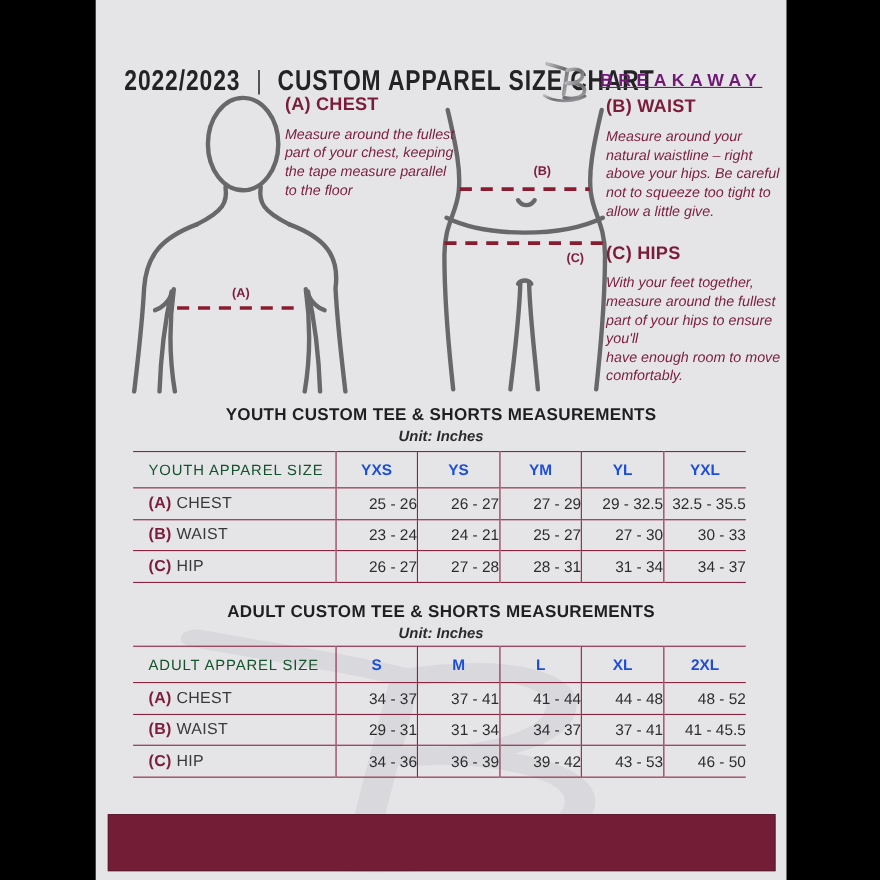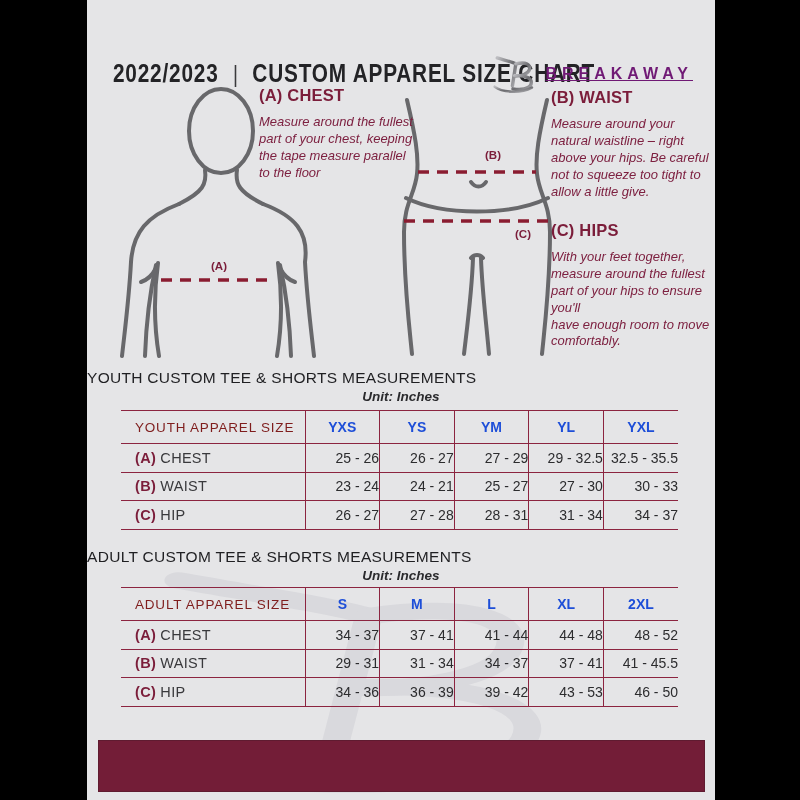--- a/index.html
+++ b/index.html
@@ -24,37 +24,37 @@
   .fig path,.fig ellipse{fill:none;stroke:#68686b;stroke-width:4;stroke-linecap:round;}
   .fig .dash{stroke:#8a1c31;stroke-width:3.4;stroke-dasharray:11 8;stroke-linecap:butt;}
   .fig text{font-family:"Liberation Sans",sans-serif;font-weight:700;font-size:11.5px;fill:#7b1d3a;}
 
   
   .instr{position:absolute;z-index:2;}
   .instr h3{margin:0 0 9px 0;font-size:16.5px;font-weight:800;color:#7b1d3a;letter-spacing:.2px;}
   .instr p{margin:0;font-style:italic;font-size:13px;line-height:1.3;color:#7d2040;white-space:pre-line;}
 
   
-  .sec-title{position:absolute;left:0;width:628px;font-weight:400;
+  .sec-title{position:absolute;left:0;width:628px;text-align:center;font-weight:700;
     font-size:15.5px;letter-spacing:.3px;color:#1f1f22;z-index:2;}
   .sec-unit{position:absolute;left:0;width:628px;text-align:center;font-style:italic;
     font-weight:600;font-size:13.5px;color:#2a2a2d;z-index:2;}
 
   
   table.size-table{position:absolute;left:34px;width:557px;border-collapse:collapse;
     table-layout:fixed;z-index:2;background:transparent;}
   table.size-table col.c0{width:184px;}
   table.size-table col.cn{width:74.6px;}
   table.size-table tr{border-top:1.5px solid #8c2440;border-bottom:1.5px solid #8c2440;}
   table.size-table th,table.size-table td{border-left:1.5px solid #8c2440;padding:0;text-align:center;vertical-align:middle;}
   table.size-table th:first-child,table.size-table td:first-child{border-left:none;}
   table.size-table thead tr{height:33px;}
   table.size-table tbody tr{height:28.6px;}
   table.size-table th{font-weight:700;font-size:14px;color:#1d4ed8;}
-  table.size-table th.label-col{font-weight:400;font-size:13.5px;letter-spacing:.8px;color:#7f1d1d;
+  table.size-table th.label-col{font-weight:400;font-size:13.5px;letter-spacing:.8px;color:#14532d;
     text-align:left;padding-left:14px;}
   table.size-table td.label-col{text-align:left;padding-left:14px;font-size:14.5px;color:#39393c;letter-spacing:.3px;}
   table.size-table td.label-col b{color:#7b1d3a;font-weight:700;}
   table.size-table td{font-size:14px;color:#2c2c2e;text-align:right;}
 
   .footer-bar{position:absolute;left:11px;top:740px;width:605px;height:50px;
     background:#731d37;border:1px solid #5f1b30;z-index:3;}
 </style>
 </head>
 <body>

